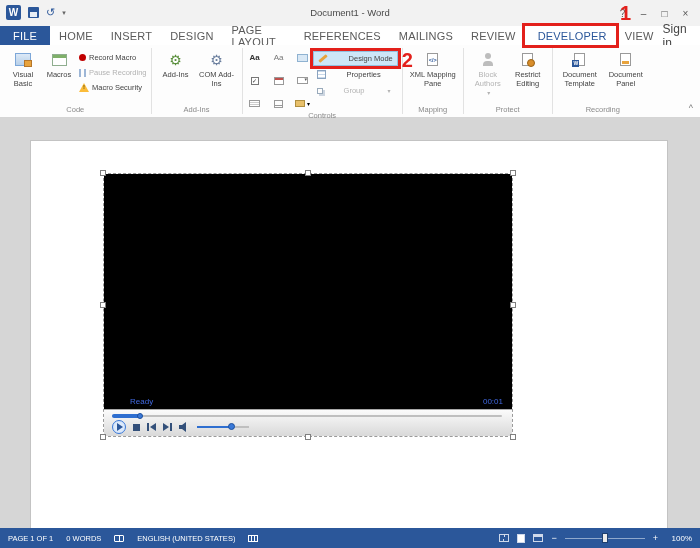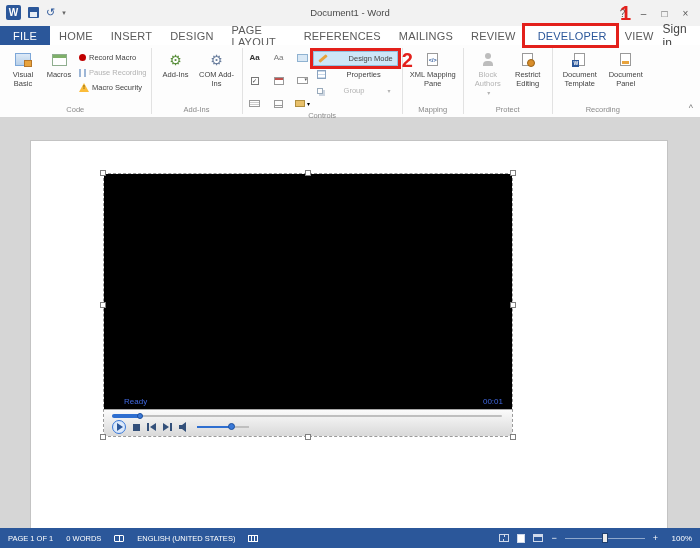--- a/index.html
+++ b/index.html
@@ -95,21 +95,21 @@
   #annot-1 { left:620px; top:3px; }
   .collapse-chevron { position:absolute; right:7px; bottom:4px; font-size:9px; color:#777; }
 
   
   .docarea { position:absolute; top:118px; left:0; right:0; bottom:20px; background:#d6d6d6; }
   .page { position:absolute; left:30px; right:32px; top:22px; bottom:0; background:#fff; border:1px solid #c3c3c3; border-bottom:none; }
 
   
   .media { position:absolute; left:103px; top:55px; width:410px; height:264px; border:1px dashed #9a9a9a; }
   .mp-screen { position:absolute; left:0; right:0; top:0; bottom:27px; background:#000; }
-  .mp-status { position:absolute; left:20px; bottom:3px; font-size:8px; color:#4169e1; }
+  .mp-status { position:absolute; left:26px; bottom:3px; font-size:8px; color:#4169e1; }
   .mp-time { position:absolute; right:9px; bottom:3px; font-size:8px; color:#4169e1; }
   .mp-bar { position:absolute; left:0; right:0; bottom:0; height:27px; background:linear-gradient(#fbfbfb,#d9d9d9); border-top:1px solid #a8a8a8; }
   .mp-seek { position:absolute; left:8px; right:10px; top:3px; height:6px; }
   .seek-track { position:absolute; left:0; right:0; top:2px; height:2px; background:#bfbfbf; border-radius:1px; }
   .seek-fill { position:absolute; left:0; top:1px; width:28px; height:4px; background:#2f6fd0; border-radius:2px; }
   .seek-handle { position:absolute; left:25px; top:0; width:6px; height:6px; border-radius:50%; background:#3a79d8; border:1px solid #1d4f9c; }
   .mp-controls { position:absolute; left:8px; top:10px; display:flex; align-items:center; gap:7px; }
   .play-btn { width:14px; height:14px; border-radius:50%; border:1px solid #3a79d8;
               background:radial-gradient(#eaf3ff,#cfe0f7); display:flex; align-items:center; justify-content:center; }
   .play-tri { width:0; height:0; border-left:6px solid #2b579a; border-top:4px solid transparent; border-bottom:4px solid transparent; margin-left:2px; }

